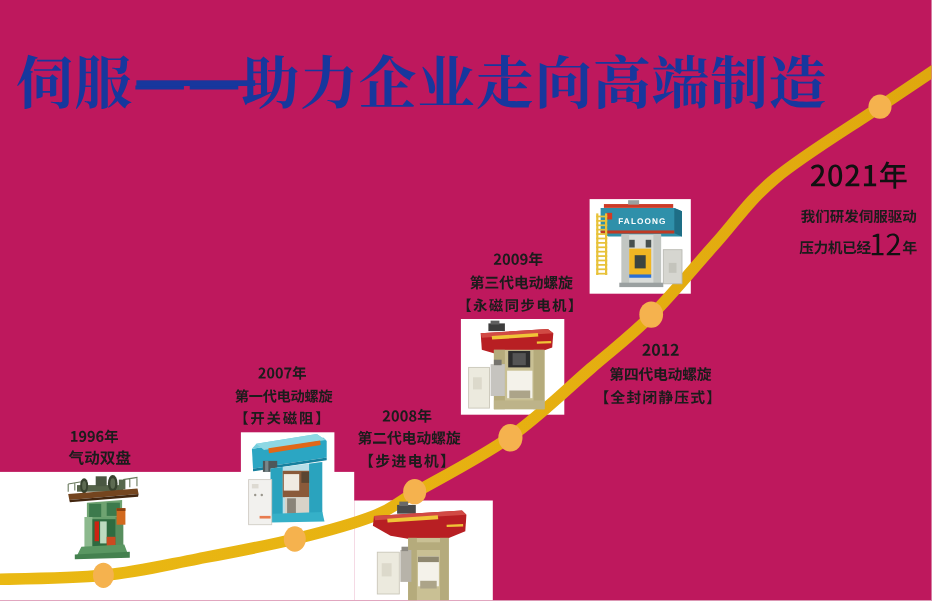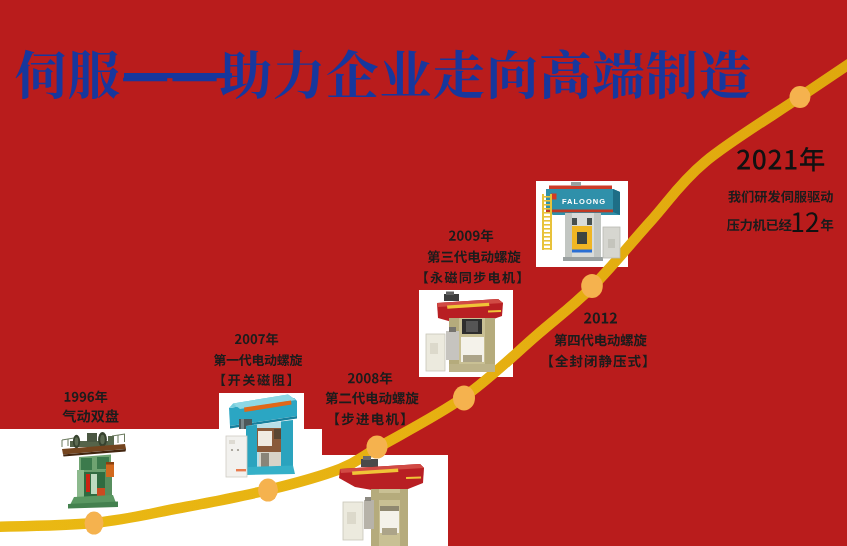--- a/index.html
+++ b/index.html
@@ -1,14 +1,14 @@
 <!DOCTYPE html>
 <html><head><meta charset="utf-8"><style>
 html,body{margin:0;padding:0;background:#f2f2f2;}
-.page{position:relative;width:847px;height:546px;background:#b91c1c;overflow:hidden;}
+.page{position:relative;width:847px;height:546px;background:#be185d;overflow:hidden;}
 svg{display:block;}
 </style></head><body>
 <div class="page">
     <svg xmlns="http://www.w3.org/2000/svg" width="847" height="546" viewBox="0 0 847 546">
       <rect x="0" y="429" width="322" height="117" fill="#fff"></rect>
       <rect x="219" y="393" width="85" height="89" fill="#fff"></rect>
       <rect x="322" y="455" width="126" height="91" fill="#fff"></rect>
       <rect x="419" y="290" width="94" height="87" fill="#fff"></rect>
       <rect x="536" y="181" width="92" height="86" fill="#fff"></rect>
       <defs>

